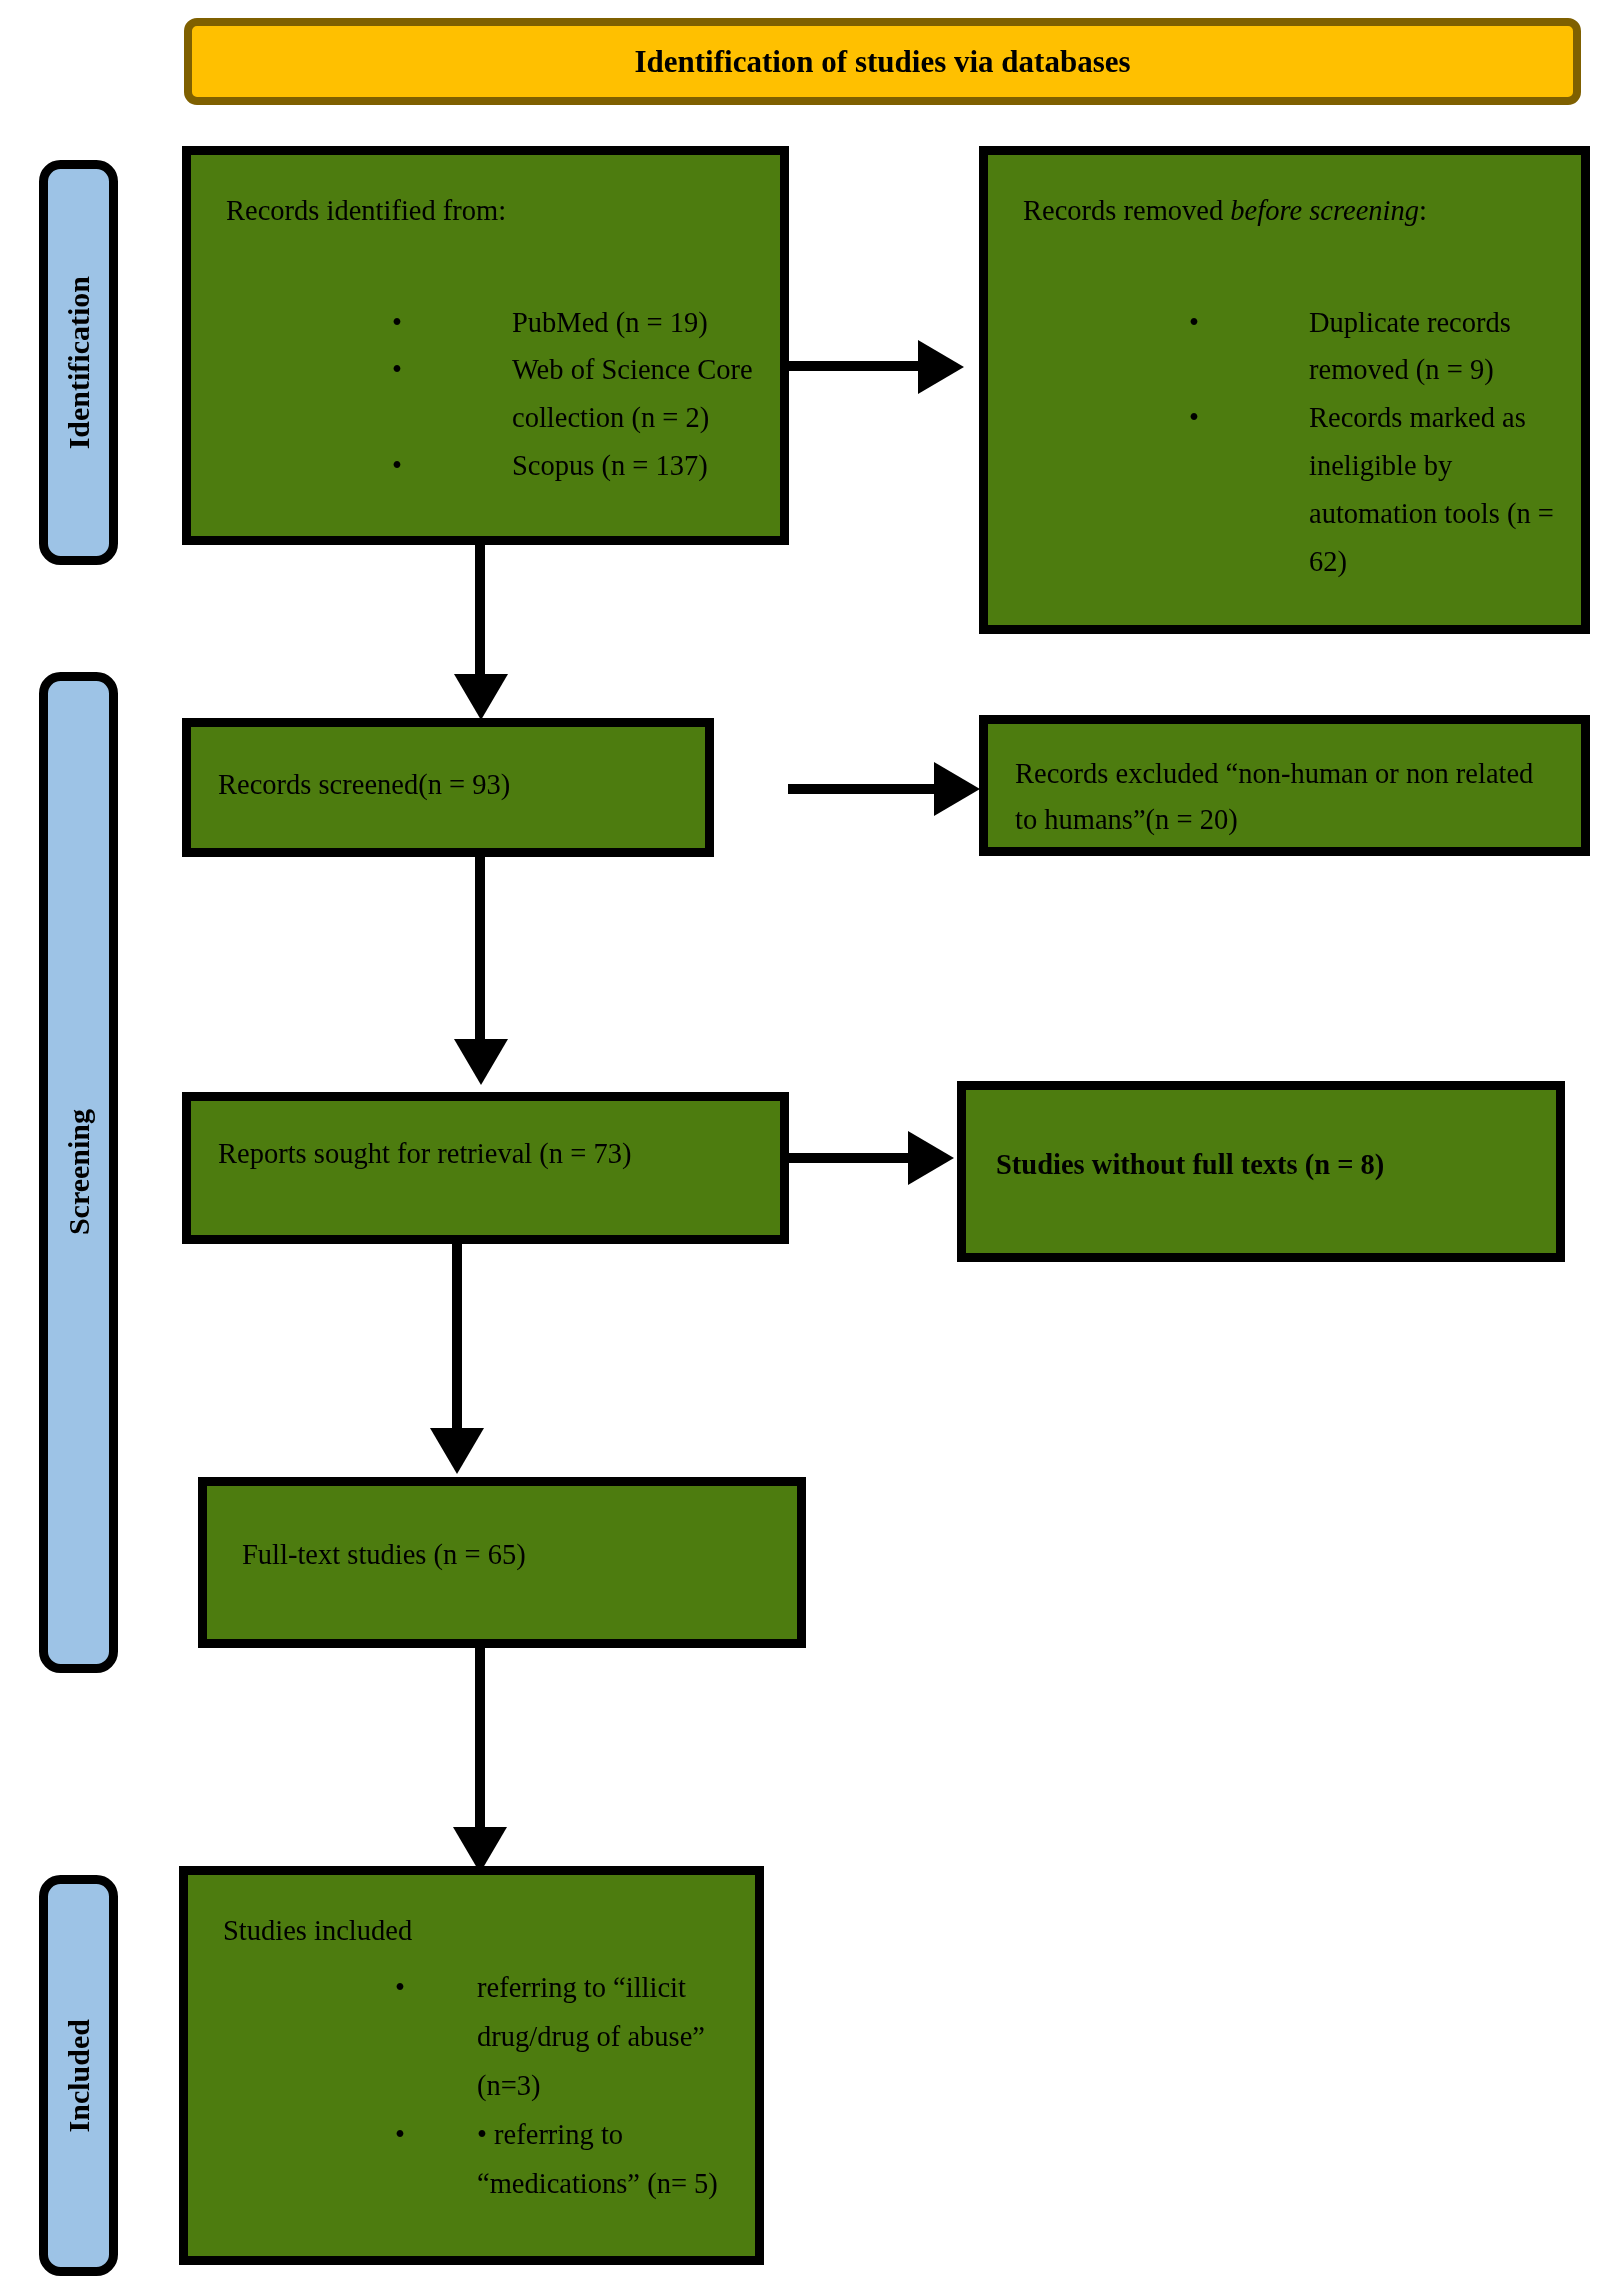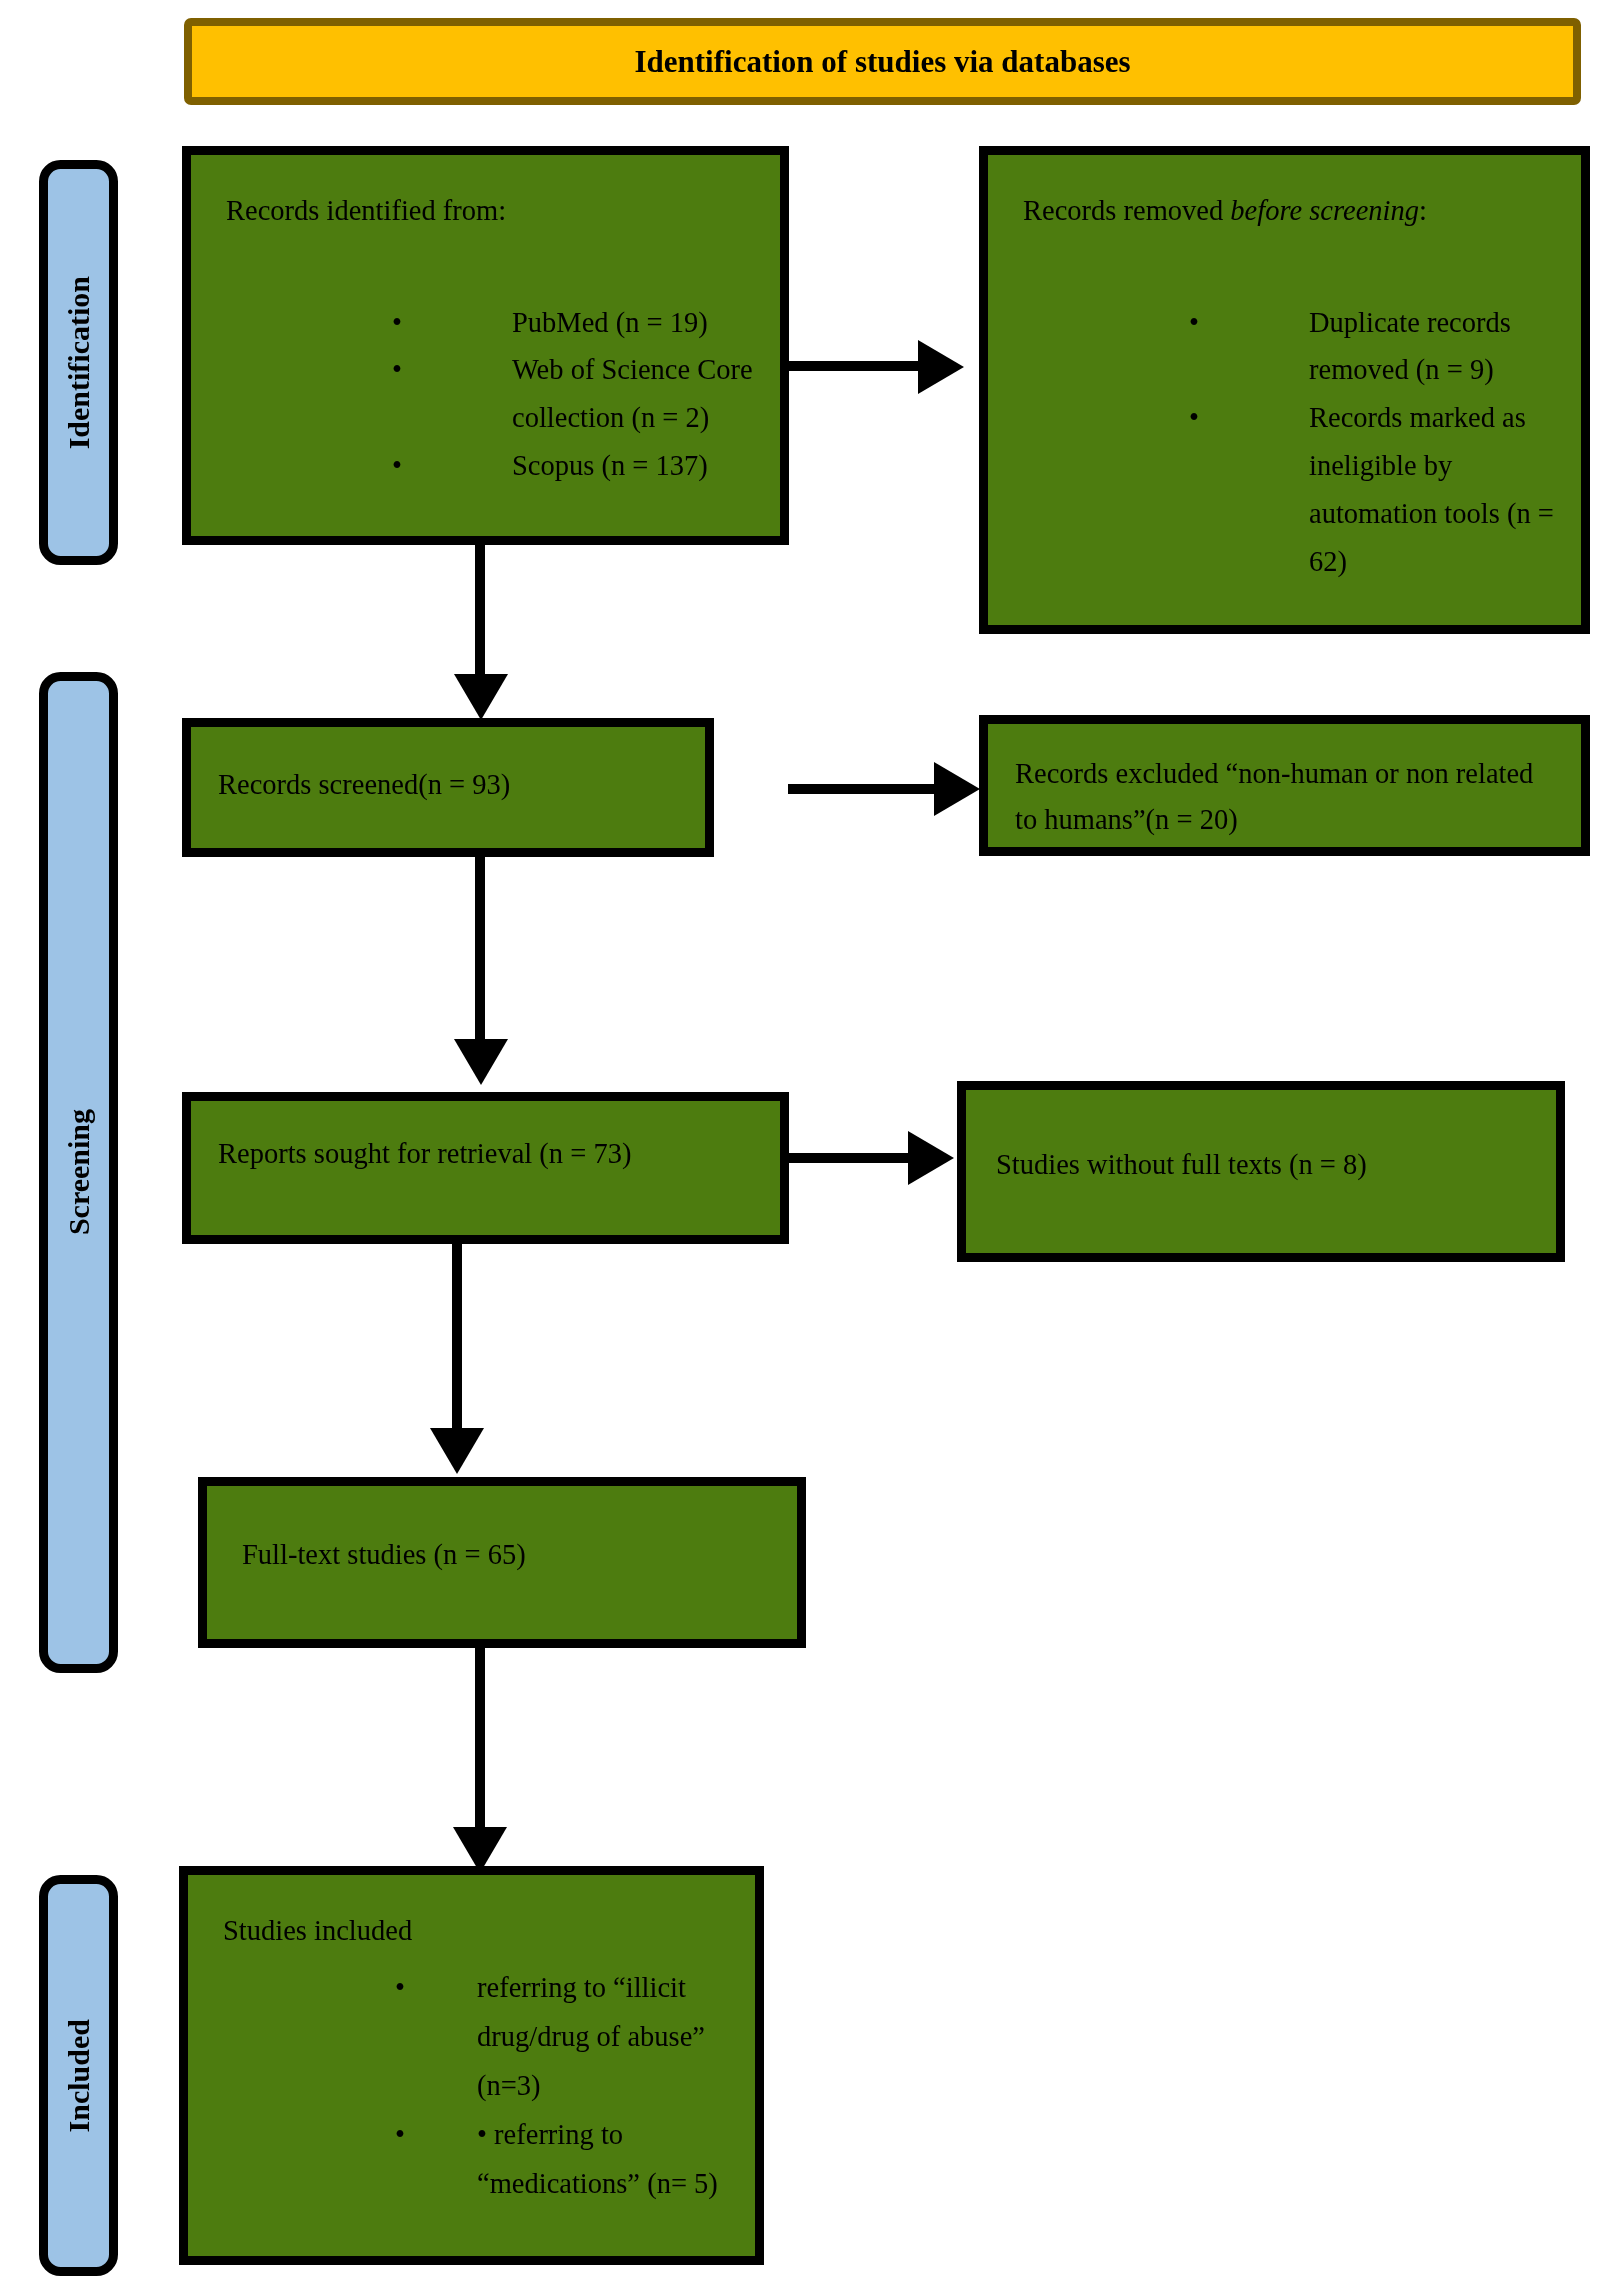--- a/index.html
+++ b/index.html
@@ -14,21 +14,21 @@
     font-family: "Liberation Serif", "DejaVu Serif", serif;
     color: #000000;
     overflow: hidden;
   }
   .banner {
     position: absolute;
     left: 184px; top: 18px;
     width: 1397px; height: 87px;
     background: #FFC000;
     border: 8.2px solid #7F6000;
-    border-radius: 7px;
+    border-radius: 13px;
     box-sizing: border-box;
     display: flex;
     align-items: center;
     justify-content: center;
     font-size: 31px;
     font-weight: bold;
   }
   .stage-bar {
     position: absolute;
     left: 39px;
@@ -58,21 +58,21 @@
     border: 9.5px solid #000000;
     box-sizing: border-box;
     font-size: 28.5px;
     line-height: 1.6;
   }
   .box-identified { left: 182px;  top: 146px;  width: 607px; height: 399px; padding: 33px 25px 0 35px; }
   .box-removed    { left: 979px; top: 146px;  width: 611px; height: 488px; padding: 33px 19px 16px 35px; }
   .box-screened   { left: 182px;  top: 718px; width: 532px; height: 139px; padding: 35px 19px 0 27px; }
   .box-excluded   { left: 979px; top: 715px; width: 611px; height: 141px; padding: 27px 19px 0 27px; }
   .box-sought     { left: 182px;  top: 1092px; width: 607px; height: 152px; padding: 30px 38px 0 27px; }
-  .box-nofulltext { left: 957px; top: 1081px; width: 608px; height: 181px; padding: 52px 19px 0 30px; }
+  .box-nofulltext { left: 957px; top: 1081px; width: 608px; height: 181px; padding: 52px 19px 0 30px; font-weight: bold; }
   .box-fulltext   { left: 198px;  top: 1477px; width: 608px; height: 171px; padding: 46px 19px 0 35px; }
   .box-included   { left: 179px;  top: 1866px; width: 585px; height: 399px; padding: 33px 19px 0 35px; }
 
   .bullets {
     list-style: none;
     margin: 65px 0 0 0;
     padding: 0;
   }
   .bullets li {
     position: relative;

